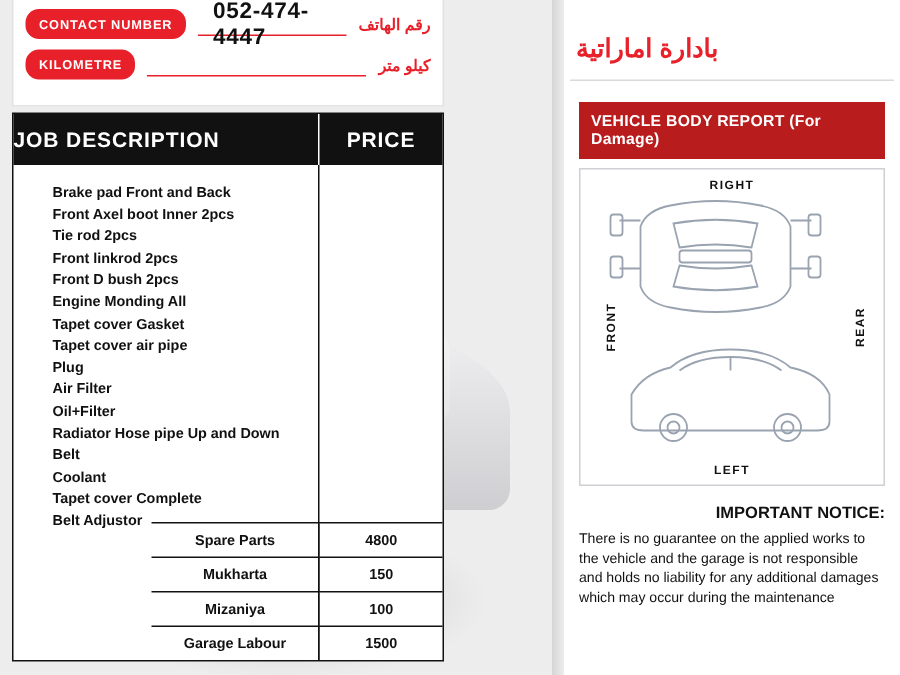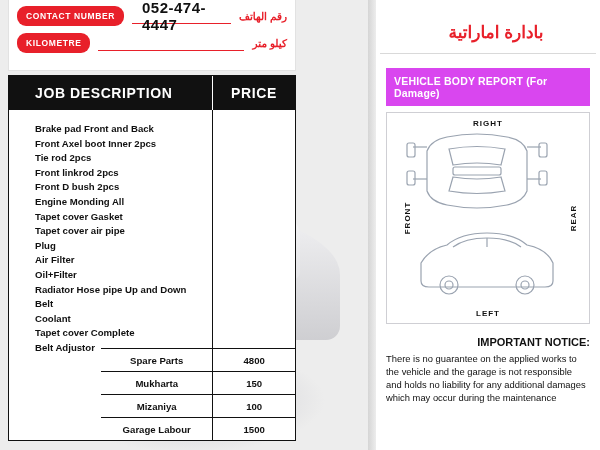--- a/index.html
+++ b/index.html
@@ -58,44 +58,44 @@
     display:flex;align-items:center;
   }
   .rule .val{
     font-size:15px;font-weight:700;color:#111;margin-left:10px;letter-spacing:.5px;
   }
   .ar-lbl{font-size:10.5px;color:#e8202a;font-weight:700;white-space:nowrap;direction:rtl;}
 
   
   .tbl{margin-top:4px;border:1px solid #111;background:#fff;}
   .thead{display:flex;background:#111;color:#fff;height:34px;align-items:center;}
-  .thead .c1{flex:1;padding-left:26px;font-size:14px;font-weight:700;letter-spacing:.6px;}
+  .thead .c1{flex:1;font-size:14px;font-weight:700;letter-spacing:.6px;}
   .thead .c2{width:82px;text-align:center;font-size:14px;font-weight:700;letter-spacing:.6px;
     border-left:1px solid #fff;height:100%;display:flex;align-items:center;justify-content:center;}
   .tbody{display:flex;min-height:330px;position:relative;}
   .col-desc{flex:1;position:relative;padding:12px 0 12px 0;}
   .col-desc ul{list-style:none;margin:0;padding:0 0 0 26px;}
   .col-desc li{font-size:9.6px;color:#111;line-height:14.6px;font-weight:600;white-space:nowrap;}
   .col-price{width:82px;border-left:1px solid #111;position:relative;}
   .price-rows{position:absolute;left:-112px;right:0;bottom:0;}
   .prow{display:flex;border-top:1px solid #111;height:22px;align-items:center;}
   .prow .lbl{width:112px;text-align:center;font-size:9.6px;font-weight:700;color:#111;}
   .prow .amt{width:82px;text-align:center;font-size:9.6px;font-weight:700;color:#111;border-left:1px solid #111;height:100%;display:flex;align-items:center;justify-content:center;}
 
   
   .right-doc{
     position:absolute;left:376px;top:0;width:224px;height:450px;background:#ffffff;z-index:3;
   }
   .ar-title{
-    text-align:center;font-size:17px;color:#e8202a;font-weight:700;direction:rtl;
-    padding:22px 8px 10px 24px;
+    text-align:left;font-size:17px;color:#e8202a;font-weight:700;direction:rtl;
+    padding:22px 8px 10px 8px;
   }
   .hdr-divider{border-bottom:1px solid #d9d9d9;margin:0 4px;}
   .body-report-hdr{
-    margin:14px 10px 0 10px;background:#d946ef;color:#fff;font-size:10.5px;font-weight:700;
+    margin:14px 10px 0 10px;background:#b91c1c;color:#fff;font-size:10.5px;font-weight:700;
     padding:7px 8px;letter-spacing:.2px;
   }
   .diagram{
     margin:6px 10px 0 10px;border:1px solid #cfcfd4;height:210px;position:relative;background:#fff;
   }
   .diagram .side-lbl{
     position:absolute;font-size:8px;font-weight:700;color:#111;letter-spacing:1px;
   }
   .lbl-right{top:6px;left:50%;transform:translateX(-50%);}
   .lbl-left{bottom:5px;left:50%;transform:translateX(-50%);}

